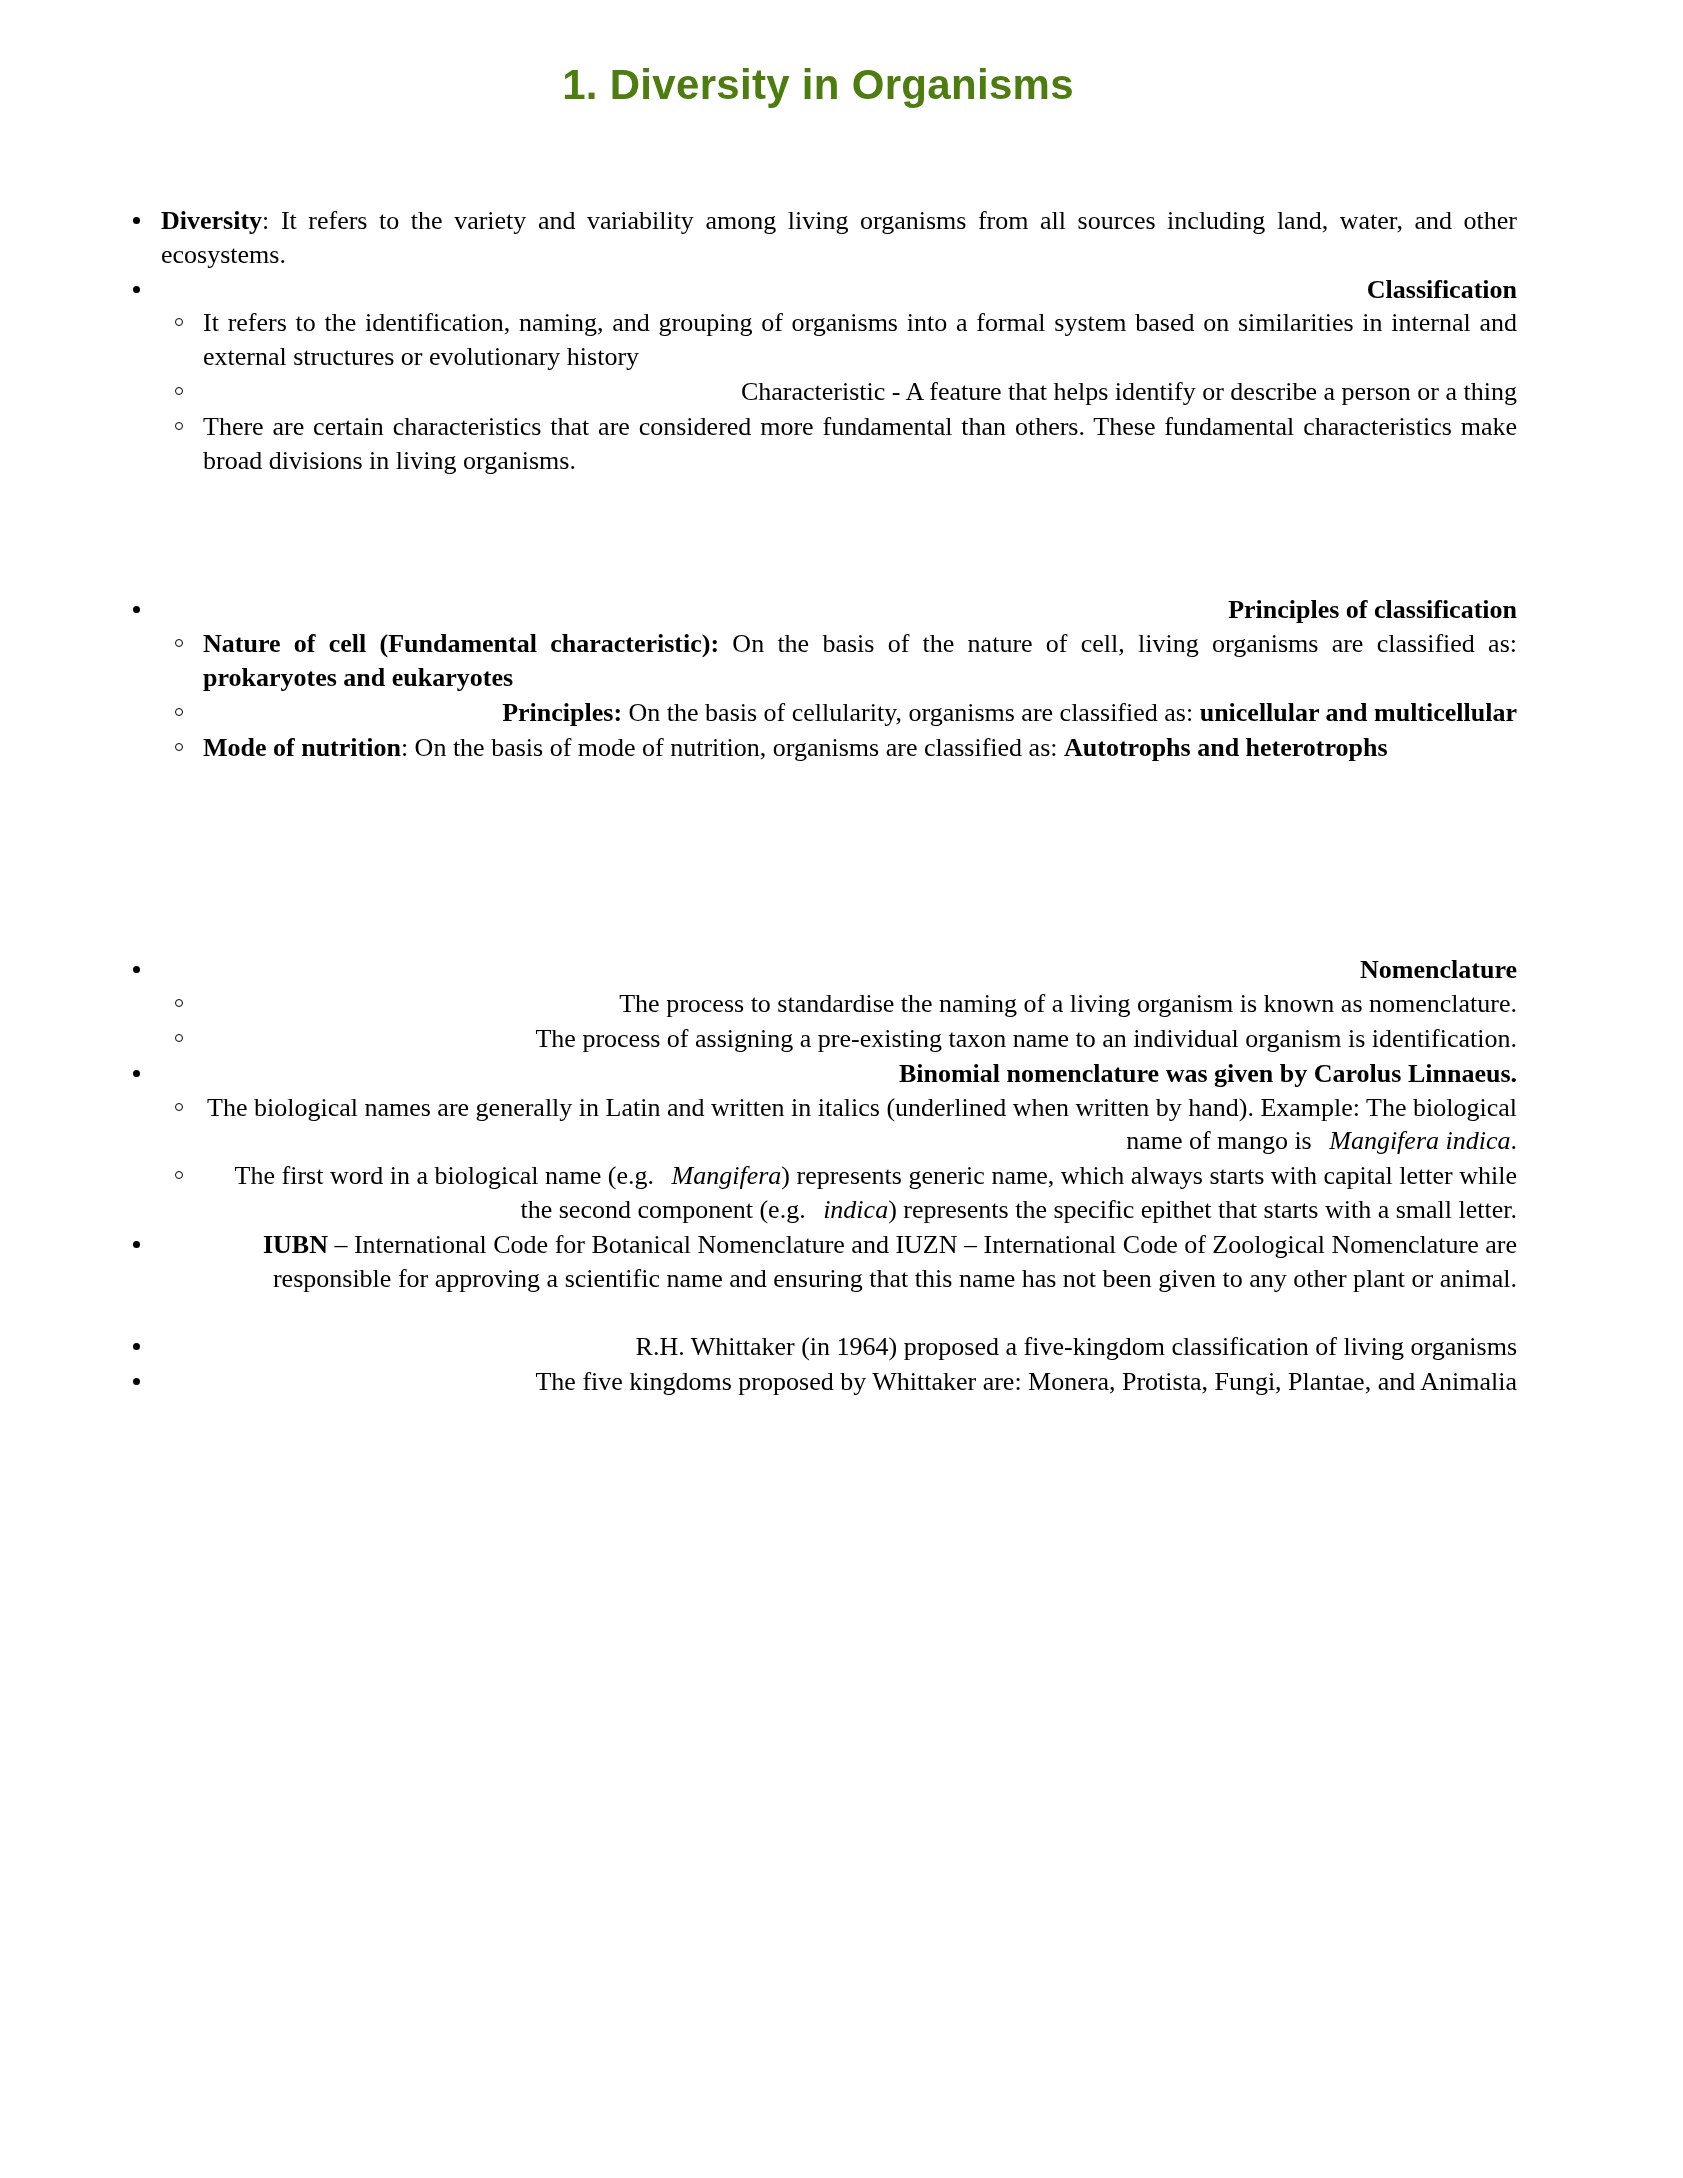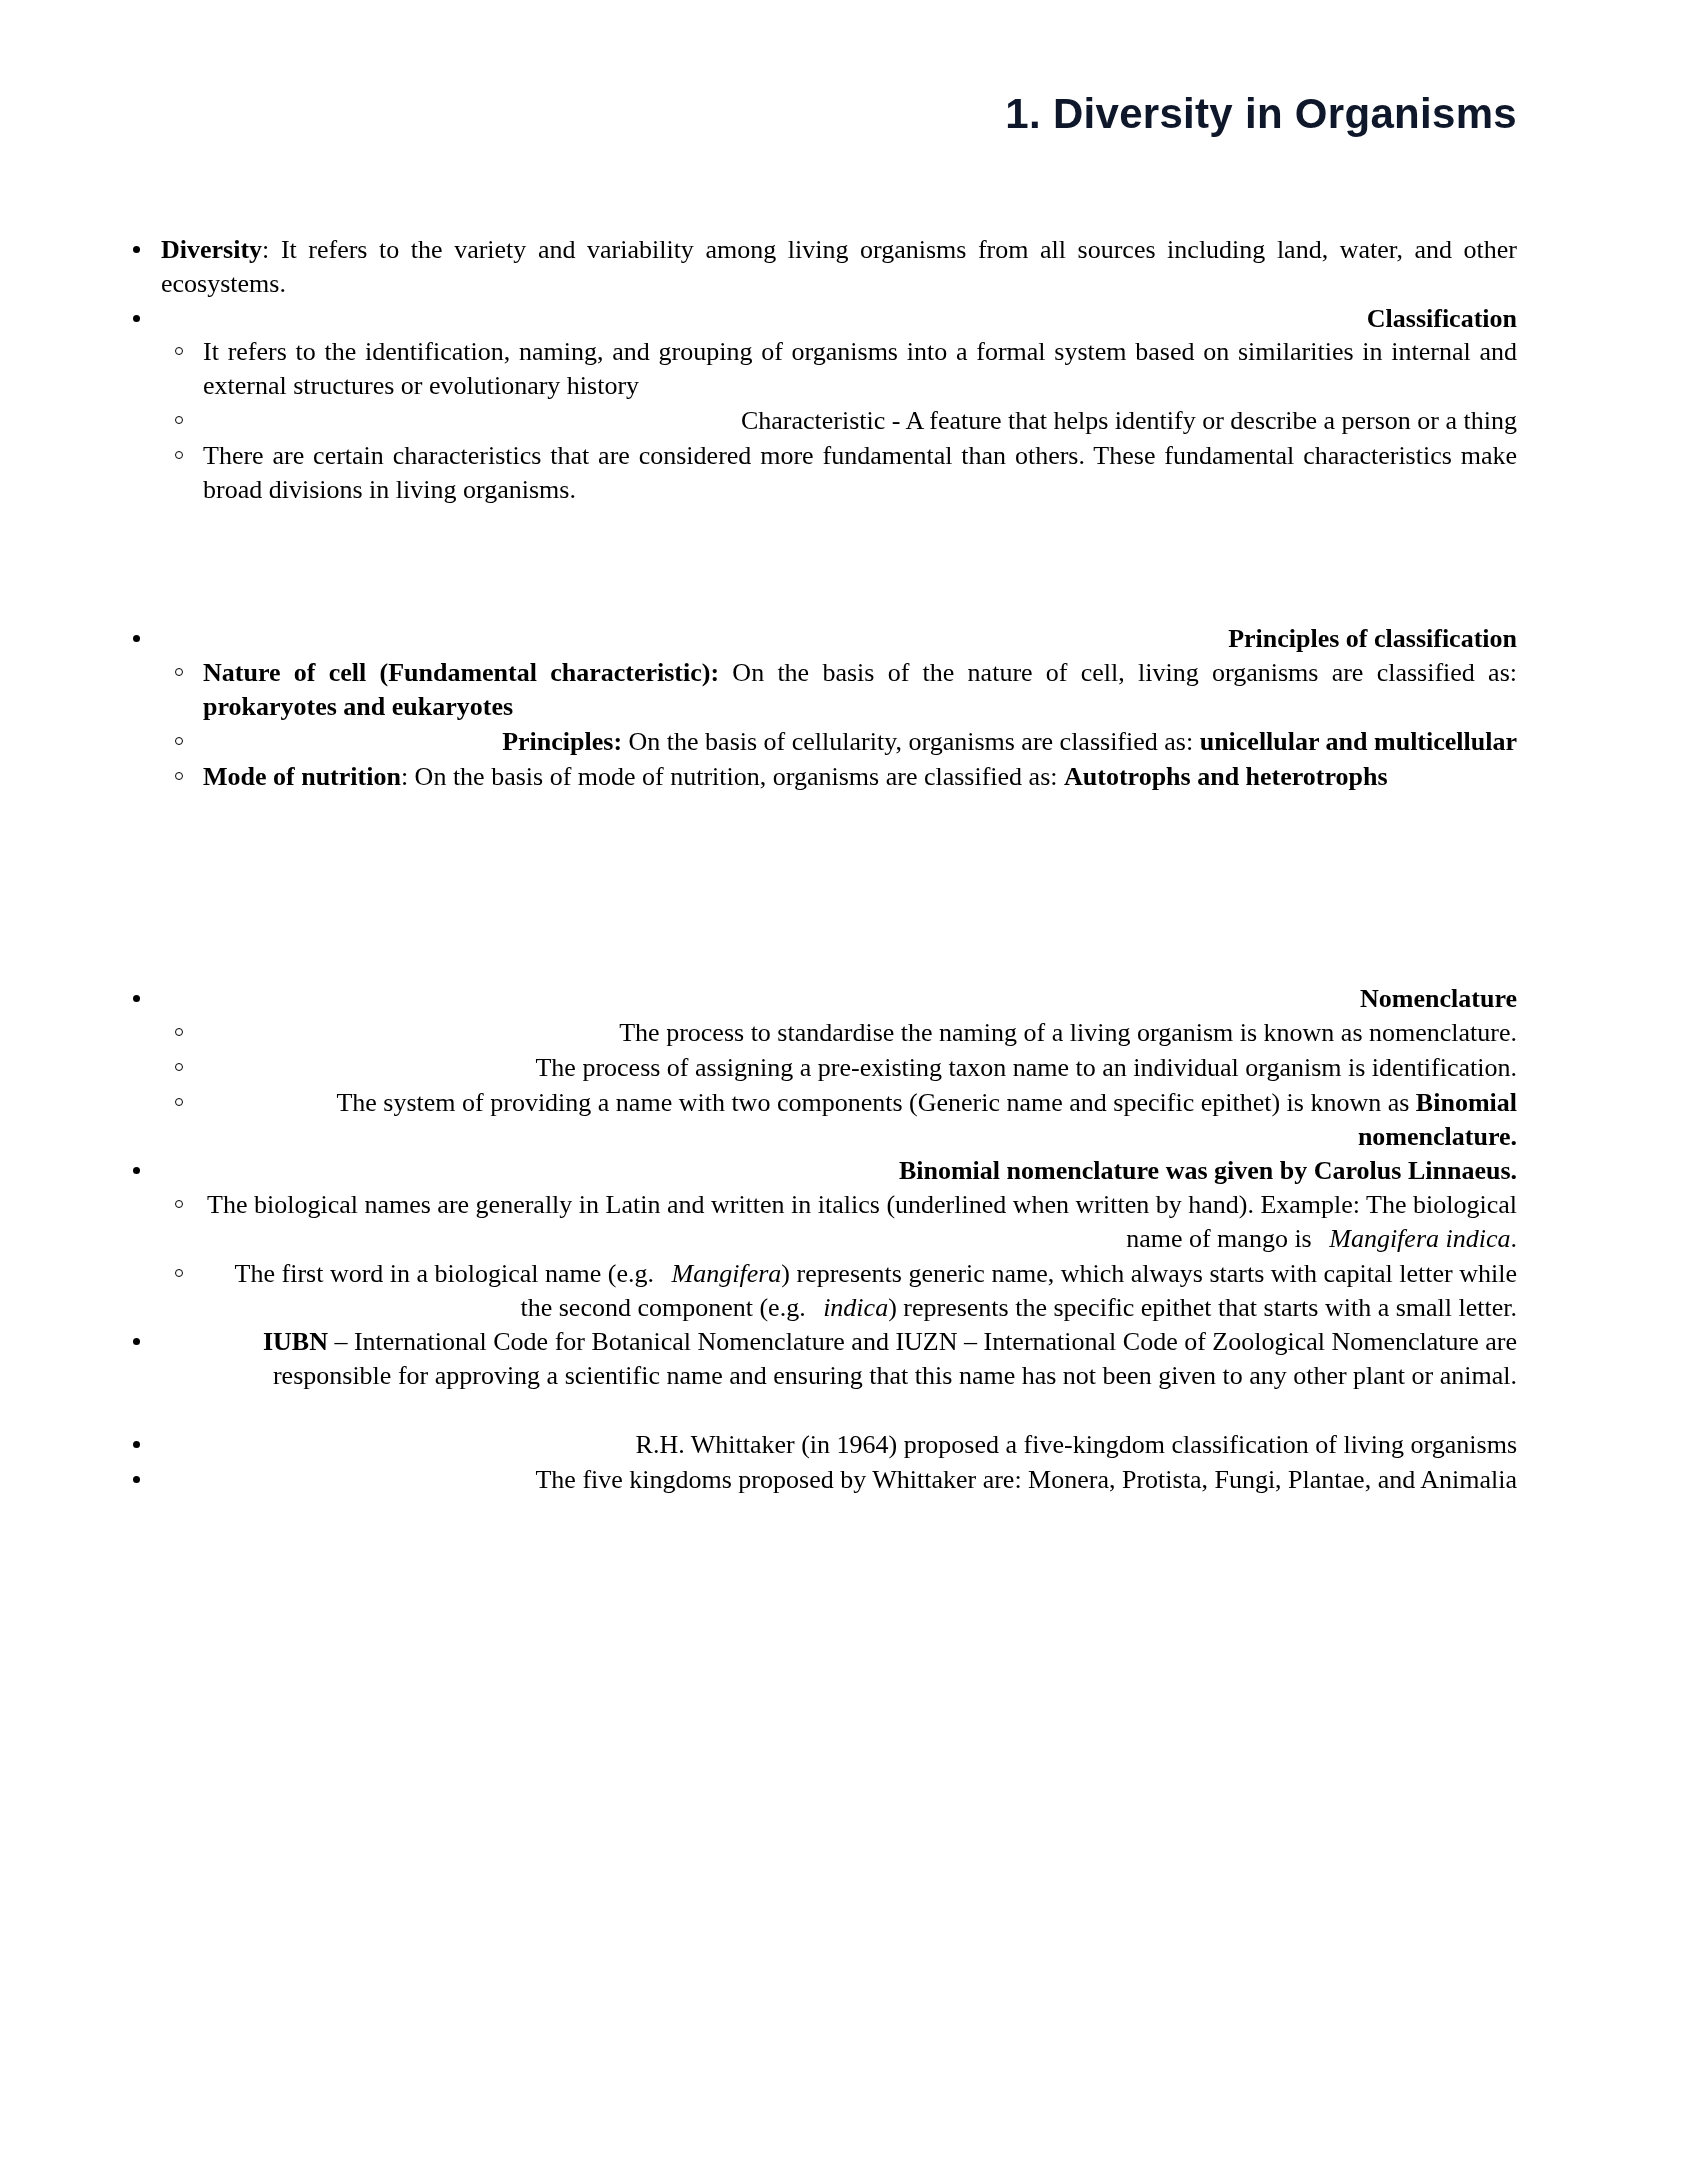--- a/index.html
+++ b/index.html
@@ -16,28 +16,28 @@
   }
   .page {
     position: relative;
     width: 1683px;
     height: 2178px;
     background: #ffffff;
     box-sizing: border-box;
     padding: 0 166px 0 119px;
   }
   .doc-title {
-    text-align: right;
+    text-align: center;
     font-family: "Liberation Sans", "DejaVu Sans", sans-serif;
     font-weight: bold;
     font-size: 42px;
     letter-spacing: 0.3px;
     margin: 0;
-    padding-top: 90px;
-    color: #0f172a;
+    padding-top: 61px;
+    color: #4d7c0f;
   }
   .content {
     margin-top: 95px;
     font-size: 26px;
     line-height: 1.30;
   }
   ul.lvl1 {
     list-style: none;
     margin: 0;
     padding: 0;
@@ -153,24 +153,20 @@
         <div class="b left">Nomenclature</div>
         <ul class="lvl2">
           <li>
             <span class="bullet-circle"></span>
             <div class="left">The process to standardise the naming of a living organism is known as nomenclature.</div>
           </li>
           <li>
             <span class="bullet-circle"></span>
             <div class="left">The process of assigning a pre-existing taxon name to an individual organism is identification.</div>
           </li>
-          <li>
-            <span class="bullet-circle"></span>
-            <div class="left"><span class="txt">The system of providing a name with two components (Generic name and specific epithet) is known as </span><span class="b txt">Binomial nomenclature.</span></div>
-          </li>
         </ul>
       </li>
 
       <li>
         <span class="bullet-dot"></span>
         <div class="b left">Binomial nomenclature was given by Carolus Linnaeus.</div>
         <ul class="lvl2">
           <li>
             <span class="bullet-circle"></span>
             <div class="left"><span class="txt">The biological names are generally in Latin and written in italics (underlined when written by hand). Example: The biological name of mango is </span><span class="i txt">Mangifera indica</span><span class="txt">.</span></div>

